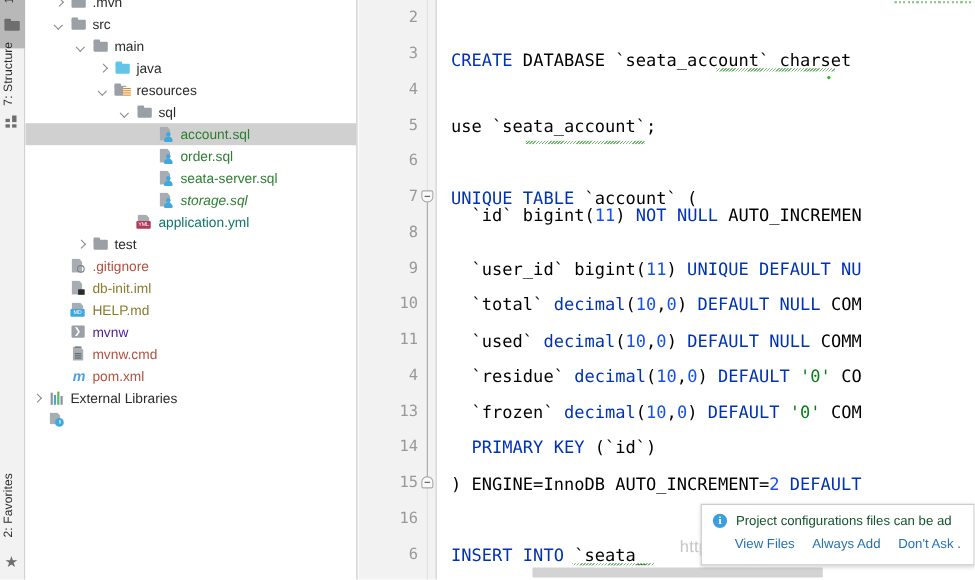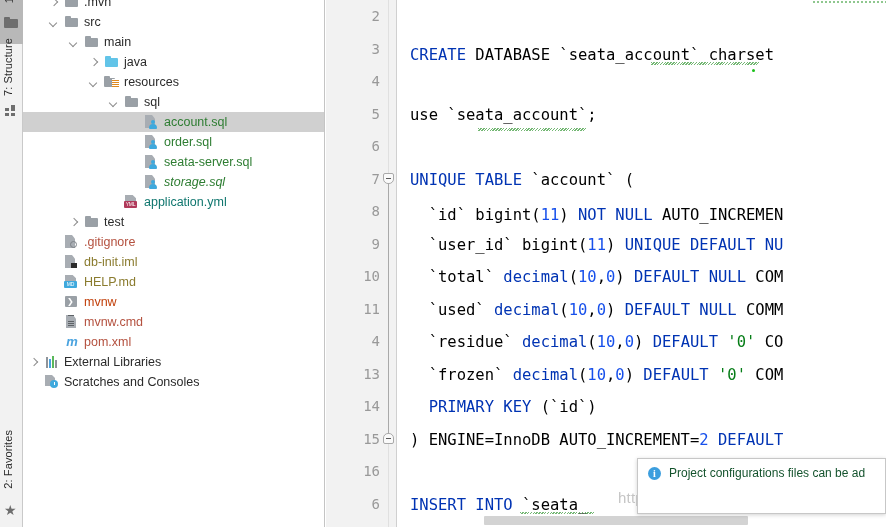--- a/index.html
+++ b/index.html
@@ -522,21 +522,21 @@
           <span class="tree-label" style="color: rgb(138, 123, 46);">HELP.md</span>
         </div>
         <div class="tree-row" style="top: 292px;">
           <div style="flex: 0 0 25px; height: 1px;"></div>
           <div class="arrow "></div>
           <div style="flex: 0 0 4px; height: 1px;"></div>
           <div class="tree-icon ic-sh">
             <div class="page"></div>
             <div class="chev">❯</div>
           </div>
-          <span class="tree-label" style="color: #c2410c;">mvnw</span>
+          <span class="tree-label" style="color: #4c1d95;">mvnw</span>
         </div>
         <div class="tree-row" style="top: 312px;">
           <div style="flex: 0 0 25px; height: 1px;"></div>
           <div class="arrow "></div>
           <div style="flex: 0 0 4px; height: 1px;"></div>
           <div class="tree-icon ic-cmd">
             <div class="page"></div>
             <div class="l"></div>
             <div class="l"></div>
             <div class="l"></div>
@@ -564,21 +564,20 @@
           <span class="tree-label" style="color: rgb(43, 43, 43);">External Libraries</span>
         </div>
         <div class="tree-row" style="top: 372px;">
           <div style="flex: 0 0 5px; height: 1px;"></div>
           <div class="arrow "></div>
           <div style="flex: 0 0 4px; height: 1px;"></div>
           <div class="tree-icon ic-scr">
             <div class="page"></div>
             <div class="clock"></div>
           </div>
-          <span class="tree-label" style="color: rgb(43, 43, 43);">Scratches and Consoles</span>
         </div>
       </div>
   </div>
 
   <div class="editor">
 
     <div class="gutter"></div>
     <div class="gutter-fold-line"></div>
 
     <div id="line-numbers">
@@ -609,21 +608,21 @@
     </div>
 
     <div class="code-area">
       <div id="code-lines">
           <div class="cline" style="top: 8px;"></div>
           <div class="cline" style="top: 46px;"><span class="kw">CREATE </span><span>DATABASE </span><span>`seata_account` charset</span></div>
           <div class="cline" style="top: 73px;"></div>
           <div class="cline" style="top: 105.5px;"><span>use `seata_account`;</span></div>
           <div class="cline" style="top: 138px;"></div>
           <div class="cline" style="top: 170.5px;"><span class="kw">UNIQUE TABLE </span><span>`account` (</span></div>
-          <div class="cline" style="top: 206px;"><span>  `id` </span><span>bigint</span><span>(</span><span class="num">11</span><span>) </span><span class="kw">NOT NULL </span><span>AUTO_INCREMEN</span></div>
+          <div class="cline" style="top: 187px;"><span>  `id` </span><span>bigint</span><span>(</span><span class="num">11</span><span>) </span><span class="kw">NOT NULL </span><span>AUTO_INCREMEN</span></div>
           <div class="cline" style="top: 235.5px;"><span>  `user_id` bigint(</span><span class="num">11</span><span>) </span><span class="kw">UNIQUE DEFAULT NU</span></div>
           <div class="cline" style="top: 268px;"><span>  `total` </span><span class="kw">decimal</span><span>(</span><span class="num">10</span><span>,</span><span class="num">0</span><span>) </span><span class="kw">DEFAULT NULL </span><span>COM</span></div>
           <div class="cline" style="top: 300.5px;"><span>  `used` </span><span class="kw">decimal</span><span>(</span><span class="num">10</span><span>,</span><span class="num">0</span><span>) </span><span class="kw">DEFAULT NULL </span><span>COMM</span></div>
           <div class="cline" style="top: 333px;"><span>  `residue` </span><span class="kw">decimal</span><span>(</span><span class="num">10</span><span>,</span><span class="num">0</span><span>) </span><span class="kw">DEFAULT </span><span class="str">'0'</span><span> CO</span></div>
           <div class="cline" style="top: 365.5px;"><span>  `frozen` </span><span class="kw">decimal</span><span>(</span><span class="num">10</span><span>,</span><span class="num">0</span><span>) </span><span class="kw">DEFAULT </span><span class="str">'0'</span><span> COM</span></div>
           <div class="cline" style="top: 398px;"><span class="kw">  PRIMARY KEY </span><span>(`id`)</span></div>
           <div class="cline" style="top: 430.5px;"><span>) ENGINE=InnoDB AUTO_INCREMENT=</span><span class="num">2</span><span class="kw"> DEFAULT</span></div>
           <div class="cline" style="top: 463px;"></div>
           <div class="cline" style="top: 495.5px;"><span class="kw">INSERT INTO </span><span>`seata_</span></div>
         </div>
@@ -641,15 +640,20 @@
     </div>
   </div>
 
   <div class="watermark">https://blog.csdn.net/weixin_47562812</div>
 
   <div class="notif">
     <div class="notif-row1">
       <div class="notif-info-icon">i</div>
       <div class="notif-text">Project configurations files can be ad</div>
     </div>
+    <div class="notif-actions">
+      <span class="notif-link">View Files</span>
+      <span class="notif-link">Always Add</span>
+      <span class="notif-link">Don't Ask .</span>
+    </div>
   </div>
 
 </div>
 
 </body></html>

